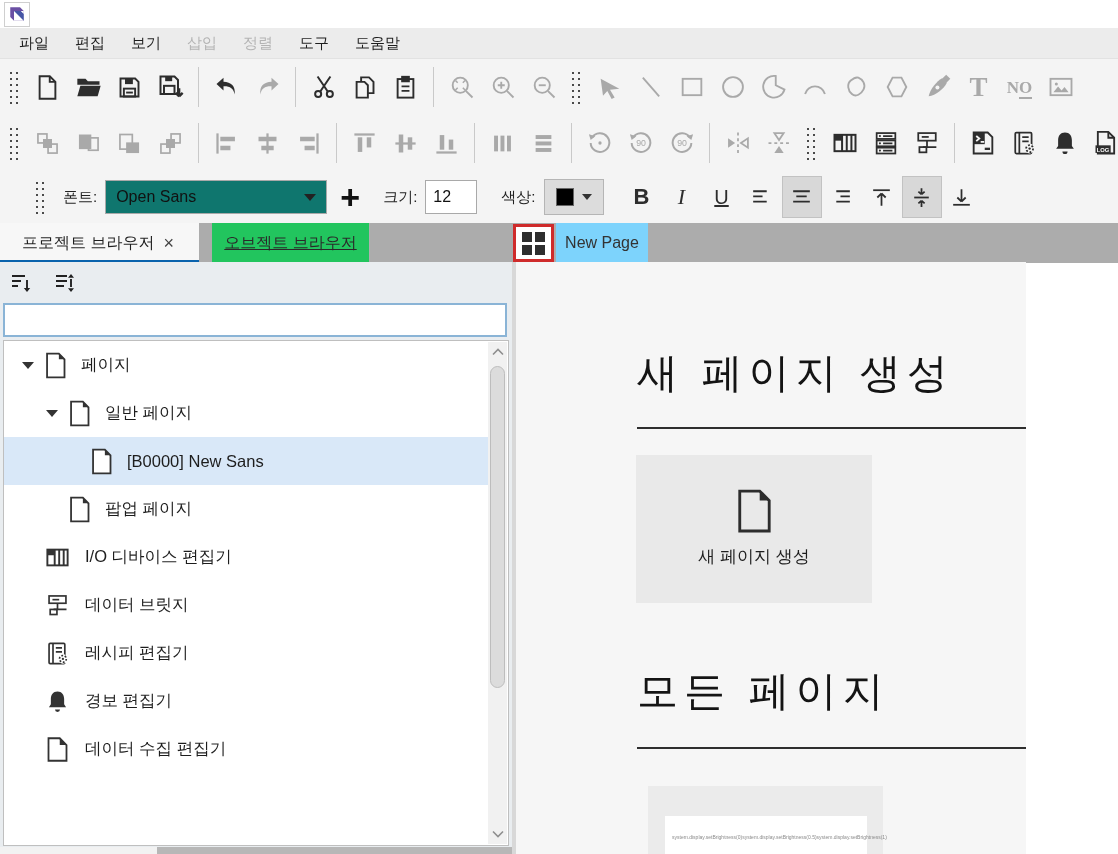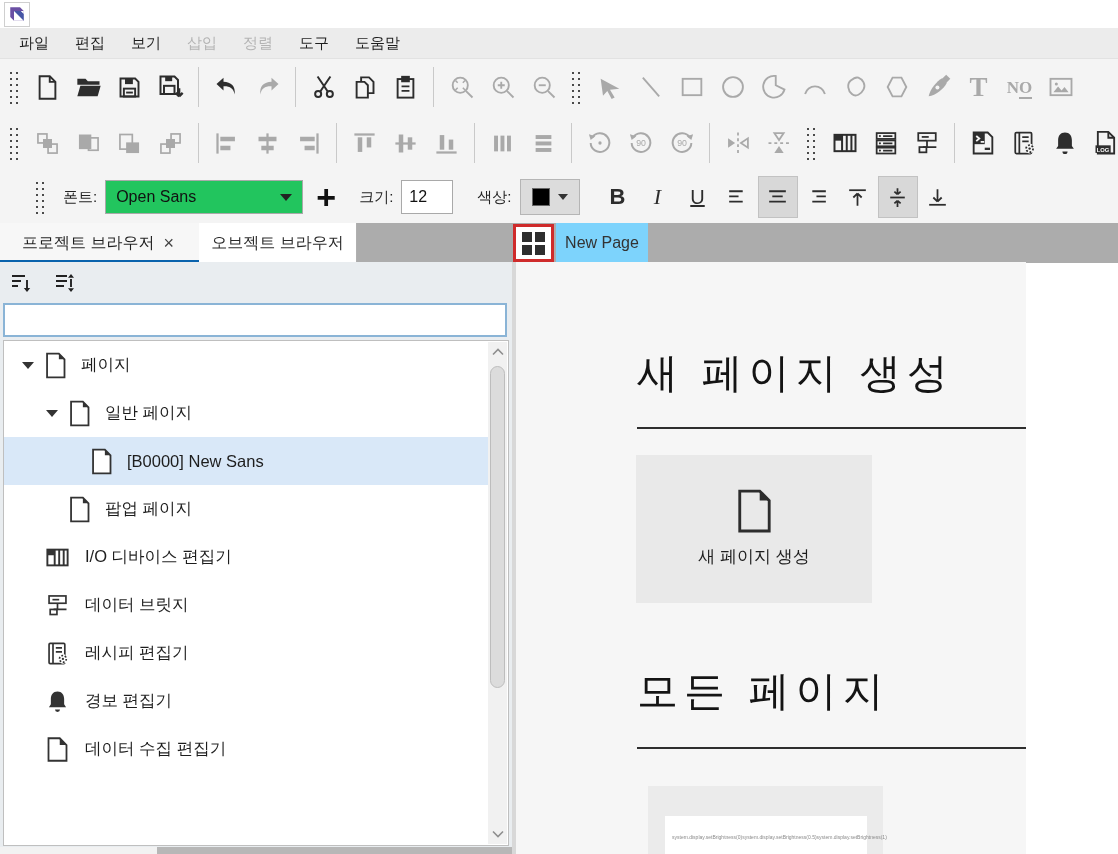--- a/index.html
+++ b/index.html
@@ -25,39 +25,39 @@
   .tb { width:41px; height:46px; display:flex; align-items:center; justify-content:center; color:#2d2d2d; flex:none; }
   .tb.dis { color:#a9a9a9; }
   .tb svg { display:block; }
   .sep { width:1px; height:40px; background:#c9c9c9; margin:0 7px; flex:none; }
   .glyphT { font-family:"Liberation Serif", serif; font-size:27px; font-weight:600; line-height:1; }
   .glyphNO { font-family:"Liberation Serif", serif; font-size:17px; font-weight:600; line-height:1; }
   .glyphNO .u { border-bottom:2px solid currentColor; }
 
   
   .flabel { font-size:15px; color:#222; margin:0 8px 0 10px; }
-  .combo { width:198px; height:34px; background:#22c55e; border:1px solid #a9a9a9; display:flex; align-items:center; padding:0 10px; font-size:16px; color:#111; }
+  .combo { width:222px; height:34px; background:#0f766e; border:1px solid #a9a9a9; display:flex; align-items:center; padding:0 10px; font-size:16px; color:#111; }
   .combo .caret { margin-left:auto; width:0; height:0; border-left:6px solid transparent; border-right:6px solid transparent; border-top:7px solid #222; }
   .plusbtn { width:38px; height:40px; display:flex; align-items:center; justify-content:center; font-size:34px; font-weight:700; color:#111; margin:0 4px; }
   .sizeinput { width:52px; height:34px; border:1px solid #a9a9a9; font-size:16px; padding:0 7px; font-family:"Liberation Sans",sans-serif; color:#111; background:#fff; }
   .colorbtn { width:60px; height:36px; background:#dcdcdc; border:1px solid #b5b5b5; display:flex; align-items:center; justify-content:center; gap:8px; }
   .swatch { width:18px; height:18px; background:#000; border:1px solid #666; }
   .colorbtn .caret { width:0; height:0; border-left:5px solid transparent; border-right:5px solid transparent; border-top:6px solid #333; }
   .fbtn { width:40px; height:42px; display:flex; align-items:center; justify-content:center; color:#2d2d2d; flex:none; }
   .fbtn.pressed { background:#d8d8d8; border:1px solid #c2c2c2; }
   .bold { font-size:22px; font-weight:700; }
   .italic { font-size:22px; font-style:italic; font-family:"Liberation Serif",serif; }
   .under { font-size:20px; text-decoration:underline; }
 
   
   .tabstrip { height:40px; background:#acacac; position:relative; }
   .ptab { position:absolute; top:0; height:40px; display:flex; align-items:center; font-size:16px; }
   .ptab.active { left:0; width:199px; background:#f7f7f7; padding-left:22px; }
   .ptab.active::after { content:""; position:absolute; left:0; bottom:0; width:100%; height:3px; background:#0a63ad; }
-  .ptab.inactive { left:199px; width:158px; background:#ffffff; border-right:1px solid #b0b0b0; justify-content:center; color:#2a2a2a; }
+  .ptab.inactive { left:212px; width:158px; background:#22c55e; border-right:1px solid #b0b0b0; justify-content:center; color:#2a2a2a;text-decoration:underline; }
   .closex { margin-left:9px; font-size:18px; color:#444; line-height:1; }
   .gridbtn { position:absolute; left:513px; top:1px; width:41px; height:38px; background:#fff; border:3px solid #cf2b2b; display:flex; align-items:center; justify-content:center; }
   .gridico { display:grid; grid-template-columns:10px 10px; grid-template-rows:10px 10px; gap:3px; }
   .gridico i { background:#2e2e2e; }
   .doctab { position:absolute; left:556px; top:0; width:92px; height:40px; background:#7dd3fc; display:flex; align-items:center; justify-content:center; font-size:16px; color:#333; }
 
   
   .sidepanel { position:absolute; left:0; top:262px; width:512px; height:592px; background:#e9edf0; }
   .panelbar { position:absolute; left:6px; top:6px; display:flex; gap:14px; }
   .pbtn { width:30px; height:30px; display:flex; align-items:center; justify-content:center; color:#222; }

